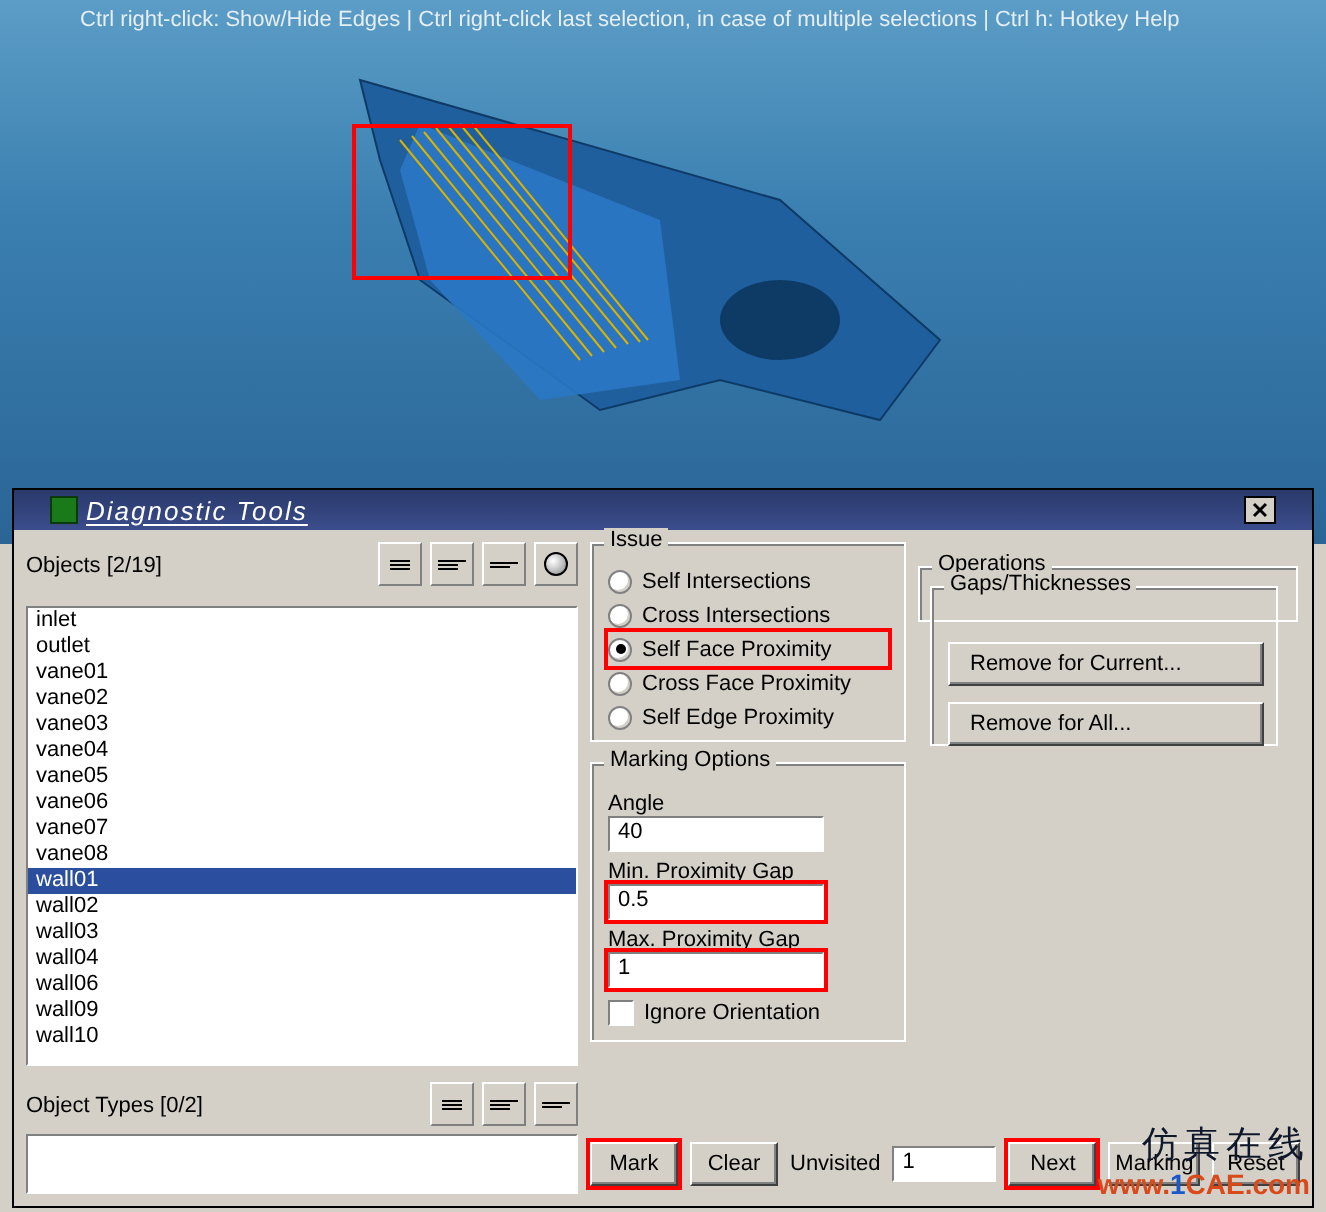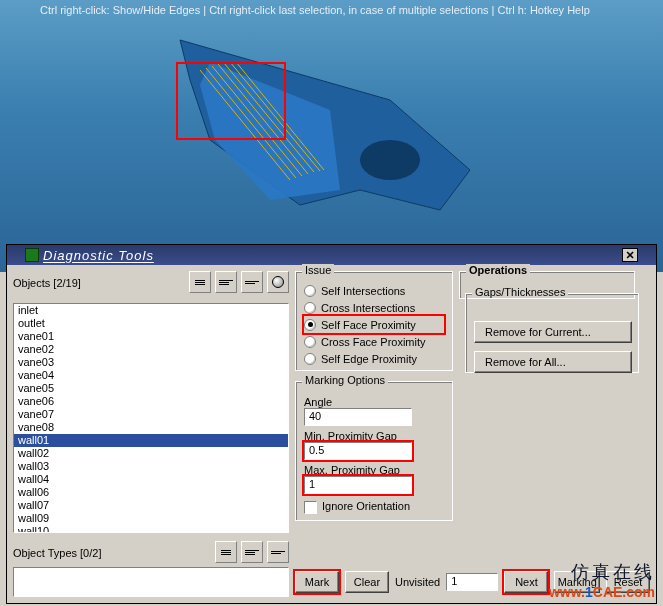--- a/index.html
+++ b/index.html
@@ -98,21 +98,21 @@
   .grp {
     position: absolute; border: 1px solid #fff;
     box-shadow: inset 1px 1px 0 #808080;
     padding: 10px 8px 6px 8px;
   }
   .grp legend, .grp .legend {
     position: absolute; top: -8px; left: 6px; background: #d4d0c8;
     padding: 0 3px; font-size: 11px;
   }
   .grp.issue { left: 0; top: 0; width: 158px; height: 100px; }
-  .grp.ops   { left: 164px; top: 0; width: 176px; height: 28px; font-weight: bold; }
+  .grp.ops   { left: 164px; top: 12px; width: 190px; height: 28px; }
   .grp.gaps  { left: 170px; top: 22px; width: 174px; height: 80px; }
   .grp.mark  { left: 0; top: 110px; width: 158px; height: 140px; }
 
   .radio-row { display: flex; align-items: center; height: 17px; font-size: 11px; }
   .radio {
     width: 12px; height: 12px; border-radius: 50%;
     background: #fff; border: 1px solid #808080; box-shadow: inset -1px -1px 0 #d4d0c8;
     margin-right: 5px; display: inline-flex; align-items: center; justify-content: center;
   }
   .radio.checked::after { content:""; width:5px; height:5px; border-radius:50%; background:#000; }
@@ -227,21 +227,20 @@
           <div class="item">vane04</div>
           <div class="item">vane05</div>
           <div class="item">vane06</div>
           <div class="item">vane07</div>
           <div class="item">vane08</div>
           <div class="item sel">wall01</div>
           <div class="item">wall02</div>
           <div class="item">wall03</div>
           <div class="item">wall04</div>
           <div class="item">wall06</div>
-          <div class="item">wall07</div>
           <div class="item">wall09</div>
           <div class="item">wall10</div>
         </div>
 
       <div class="left-section-label" style="left:0; top:276px;">Object Types [0/2]</div>
       <div class="toolbar" style="right:0; top:270px;">
         <div class="tbtn">
             <div>
               <span class="bar w10"></span>
               <span class="bar w10"></span>

